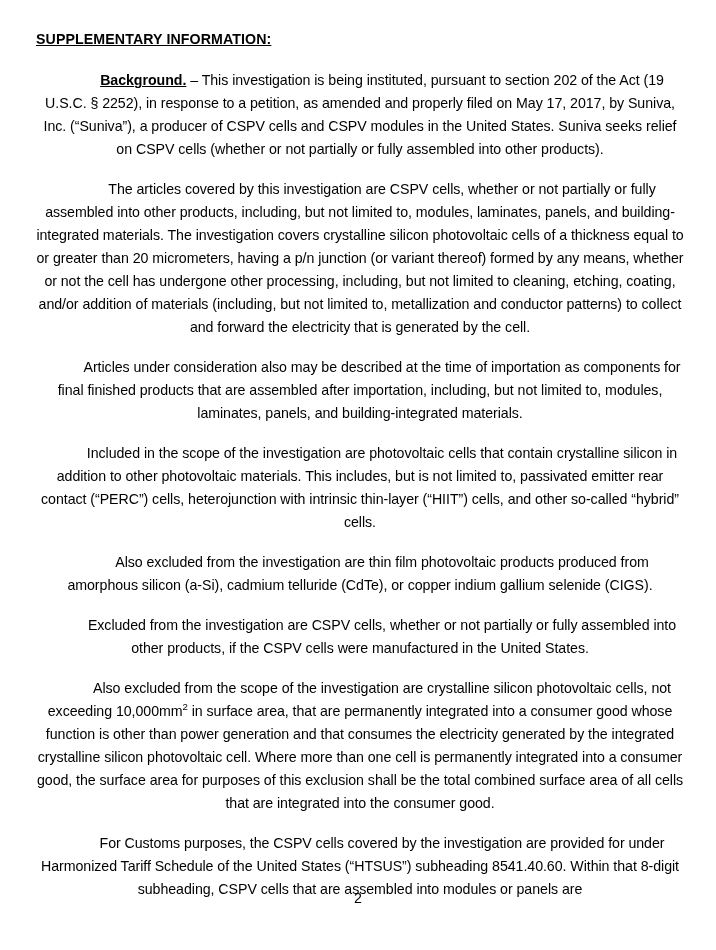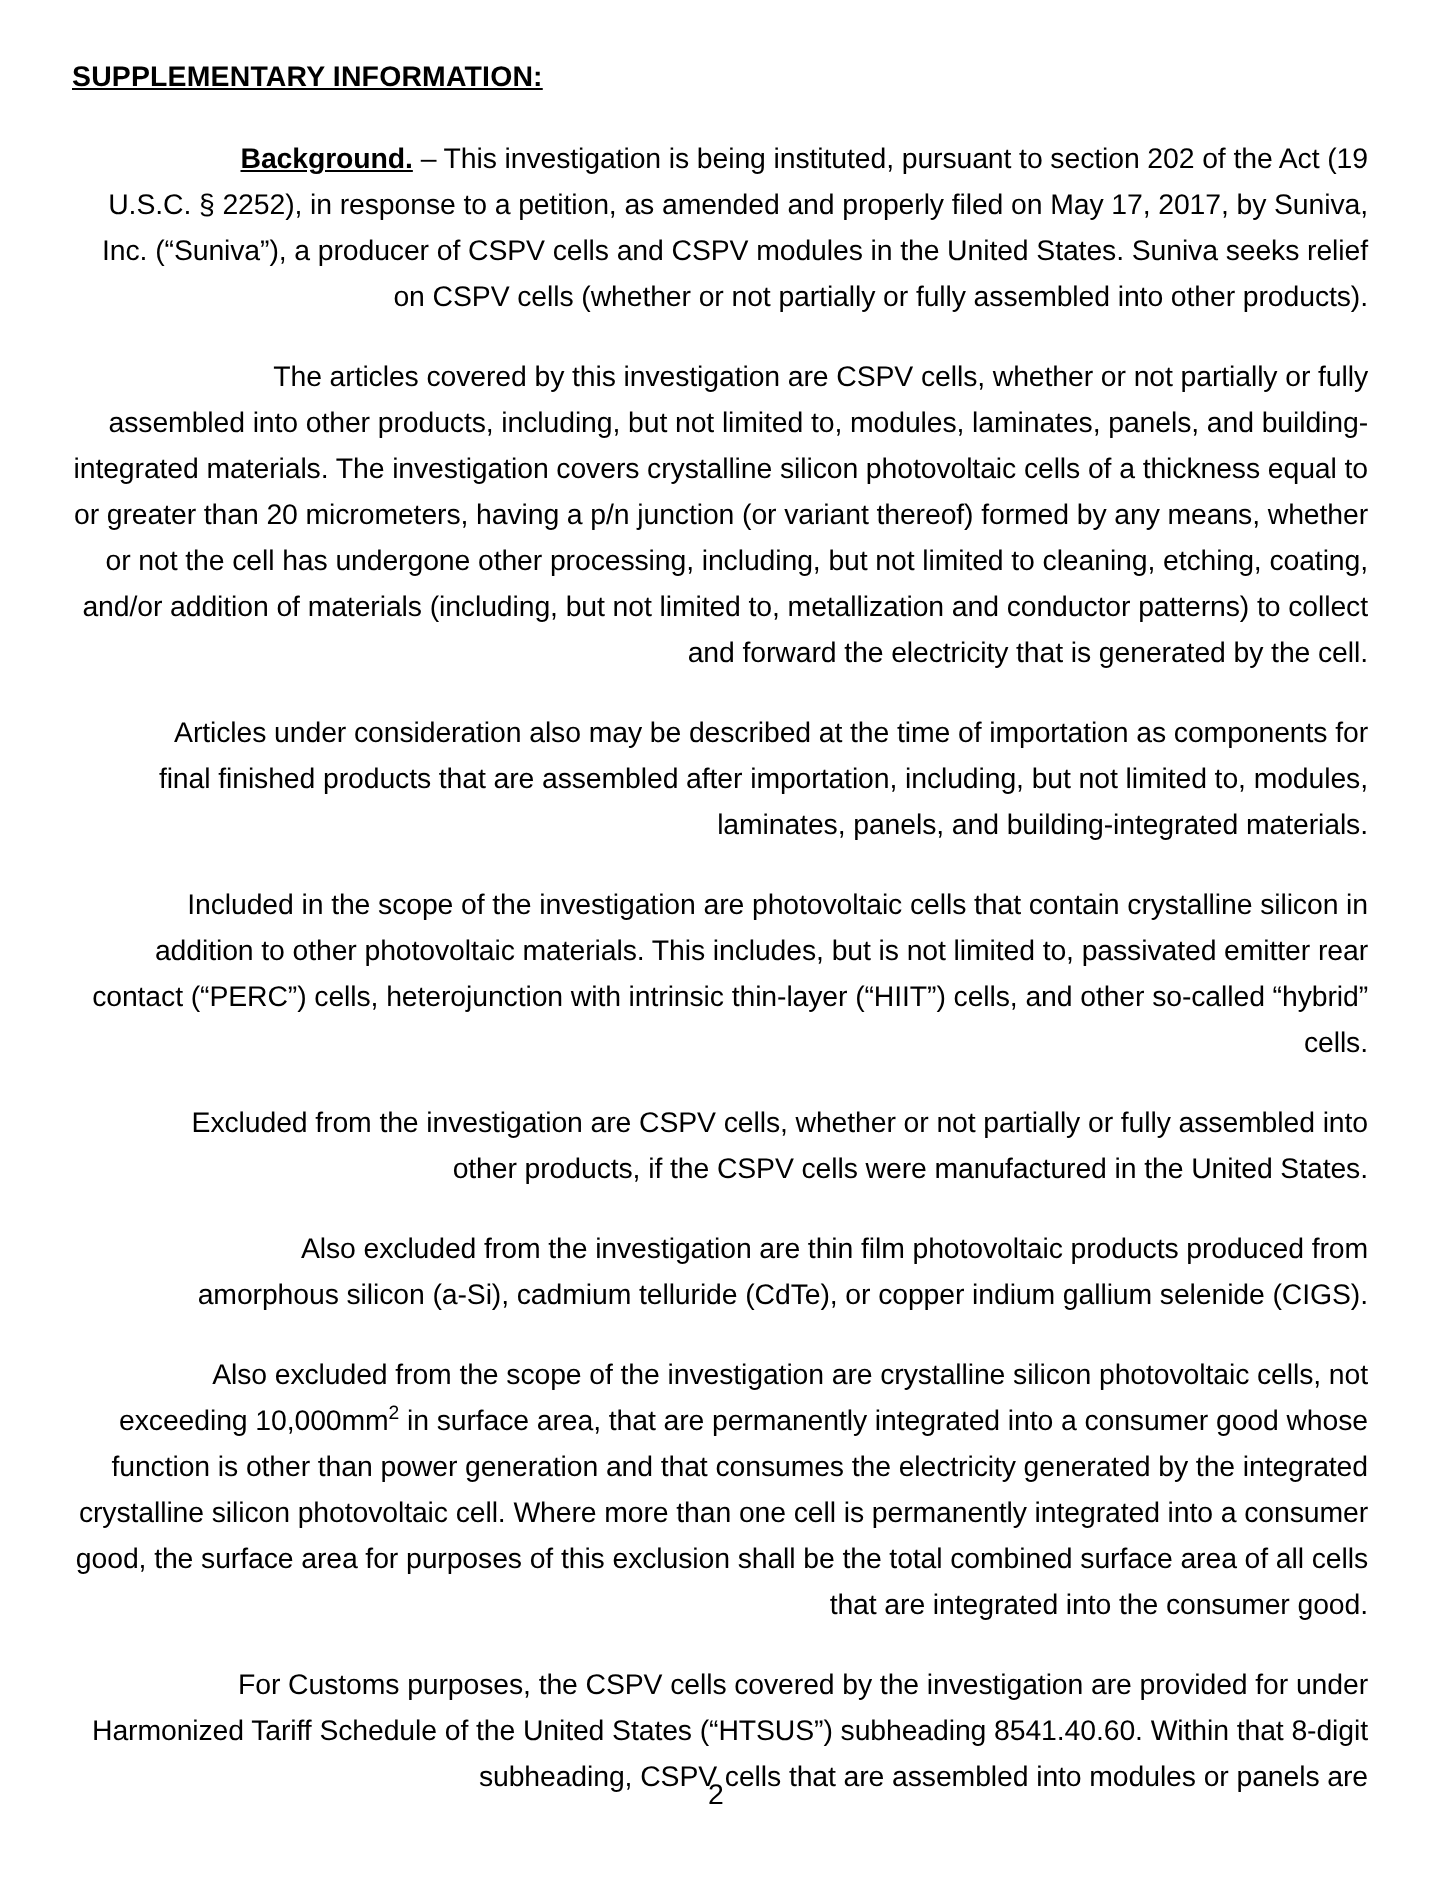--- a/index.html
+++ b/index.html
@@ -28,21 +28,21 @@
     font-weight: bold;
     text-decoration: underline;
     letter-spacing: 0.1px;
     margin: 0 0 20px 0;
     line-height: 1.35;
   }
   p.body-para {
     font-size: 14.2px;
     line-height: 1.62;
     margin: 0 0 17px 0;
-    text-align: right;
+    text-align: center;
     letter-spacing: -0.05px;
   }
   p.body-para .indent {
     display: inline-block;
     width: 44px;
   }
   .run-bold-underline {
     font-weight: bold;
     text-decoration: underline;
   }
@@ -70,23 +70,23 @@
     <div class="heading">SUPPLEMENTARY INFORMATION:</div>
 
     <p class="body-para"><span class="indent"></span><span class="run-bold-underline">Background.</span><span> – This investigation is being instituted, pursuant to section 202 of the Act (19 U.S.C. § 2252), in response to a petition, as amended and properly filed on May 17, 2017, by Suniva, Inc. (“Suniva”), a producer of CSPV cells and CSPV modules in the United States. Suniva seeks relief on CSPV cells (whether or not partially or fully assembled into other products).</span></p>
 
     <p class="body-para"><span class="indent"></span><span>The articles covered by this investigation are CSPV cells, whether or not partially or fully assembled into other products, including, but not limited to, modules, laminates, panels, and building-integrated materials.    The investigation covers crystalline silicon photovoltaic cells of a thickness equal to or greater than 20 micrometers, having a p/n junction (or variant thereof) formed by any means, whether or not the cell has undergone other processing, including, but not limited to cleaning, etching, coating, and/or addition of materials (including, but not limited to, metallization and conductor patterns) to collect and forward the electricity that is generated by the cell.</span></p>
 
     <p class="body-para"><span class="indent"></span><span>Articles under consideration also may be described at the time of importation as components for final finished products that are assembled after importation, including, but not limited to, modules, laminates, panels, and building-integrated materials.</span></p>
 
     <p class="body-para"><span class="indent"></span><span>Included in the scope of the investigation are photovoltaic cells that contain crystalline silicon in addition to other photovoltaic materials.    This includes, but is not limited to, passivated emitter rear contact (“PERC”) cells, heterojunction with intrinsic thin-layer (“HIIT”) cells, and other so-called “hybrid” cells.</span></p>
 
+    <p class="body-para"><span class="indent"></span><span>Also excluded from the investigation are thin film photovoltaic products produced from amorphous silicon (a-Si), cadmium telluride (CdTe), or copper indium gallium selenide (CIGS).</span></p>
+
     <p class="body-para"><span class="indent"></span><span>Excluded from the investigation are CSPV cells, whether or not partially or fully assembled into other products, if the CSPV cells were manufactured in the United States.</span></p>
-
-    <p class="body-para"><span class="indent"></span><span>Also excluded from the investigation are thin film photovoltaic products produced from amorphous silicon (a-Si), cadmium telluride (CdTe), or copper indium gallium selenide (CIGS).</span></p>
 
     <p class="body-para"><span class="indent"></span><span>Also excluded from the scope of the investigation are crystalline silicon photovoltaic cells, not exceeding 10,000mm</span><sup>2</sup><span> in surface area, that are permanently integrated into a consumer good whose function is other than power generation and that consumes the electricity generated by the integrated crystalline silicon photovoltaic cell. Where more than one cell is permanently integrated into a consumer good, the surface area for purposes of this exclusion shall be the total combined surface area of all cells that are integrated into the consumer good.</span></p>
 
     <p class="body-para"><span class="indent"></span><span>For Customs purposes, the CSPV cells covered by the investigation are provided for under Harmonized Tariff Schedule of the United States (“HTSUS”) subheading 8541.40.60. Within that 8-digit subheading, CSPV cells that are assembled into modules or panels are</span></p>
 
   </div>
 
   <div class="page-number">2</div>
 </div>
 

